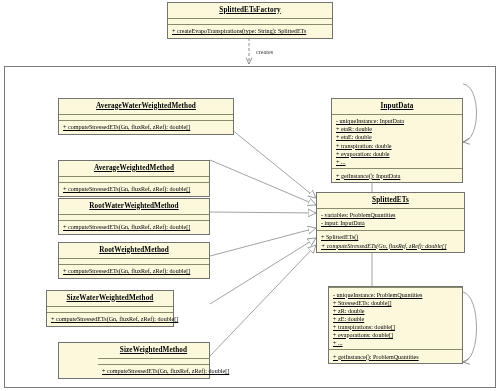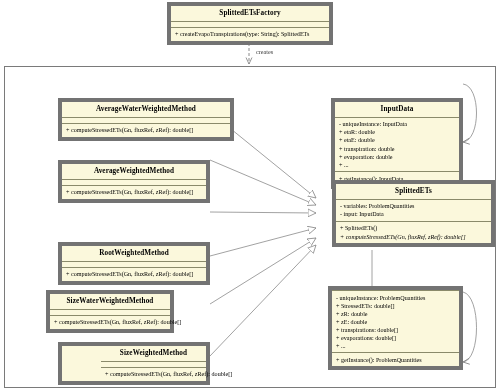--- a/index.html
+++ b/index.html
@@ -23,22 +23,23 @@
   svg.edges {
     position: absolute;
     left: 0; top: 0;
     width: 500px;
     height: 391px;
     pointer-events: none;
   }
   .uml-class {
     position: absolute;
     background: #fbf8dc;
-    border: 4px solid #737373;
+    border: 1px solid #737373;
     box-sizing: border-box;
+    text-decoration: underline;
   }
   .uml-title {
     text-align: center;
     font-weight: bold;
     font-size: 7.2px;
     padding: 3.5px 2px 3.5px 2px;
     line-height: 1.1;
     color: #000;
     letter-spacing: 0.1px;
   }
@@ -136,21 +137,21 @@
       <div class="uml-item">+ transpiration: double</div>
       <div class="uml-item">+ evaporation: double</div>
       <div class="uml-item">+ ...</div>
     </div>
     <div class="uml-sep"></div>
     <div class="uml-compartment">
       <div class="uml-item">+ getInstance(): InputData</div>
     </div>
   </div>
 
-  <div class="uml-class" style="left:316px; top:180px; width:163px;margin-left:16px;">
+  <div class="uml-class" style="left:316px; top:192px; width:149px;">
     <div class="uml-title">SplittedETs</div>
     <div class="uml-sep"></div>
     <div class="uml-compartment">
       <div class="uml-item">- variables: ProblemQuantities</div>
       <div class="uml-item">- input: InputData</div>
     </div>
     <div class="uml-sep"></div>
     <div class="uml-compartment">
       <div class="uml-item">+ SplittedETs()</div>
       <div class="uml-item abstract-op">+ computeStressedETs(Gn, fluxRef, zRef): double[]</div>
@@ -187,20 +188,29 @@
   <div class="uml-class" style="left:58px; top:148px; width:152px;margin-top:12px;">
     <div class="uml-title">AverageWeightedMethod</div>
     <div class="uml-sep"></div>
     <div class="uml-compartment empty-comp"></div>
     <div class="uml-sep"></div>
     <div class="uml-compartment">
       <div class="uml-item">+ computeStressedETs(Gn, fluxRef, zRef): double[]</div>
     </div>
   </div>
 
+  <div class="uml-class" style="left:58px; top:198px; width:152px;">
+    <div class="uml-title">RootWaterWeightedMethod</div>
+    <div class="uml-sep"></div>
+    <div class="uml-compartment empty-comp"></div>
+    <div class="uml-sep"></div>
+    <div class="uml-compartment">
+      <div class="uml-item">+ computeStressedETs(Gn, fluxRef, zRef): double[]</div>
+    </div>
+  </div>
 
   <div class="uml-class" style="left:58px; top:242px; width:152px;">
     <div class="uml-title">RootWeightedMethod</div>
     <div class="uml-sep"></div>
     <div class="uml-compartment empty-comp"></div>
     <div class="uml-sep"></div>
     <div class="uml-compartment">
       <div class="uml-item">+ computeStressedETs(Gn, fluxRef, zRef): double[]</div>
     </div>
   </div>

